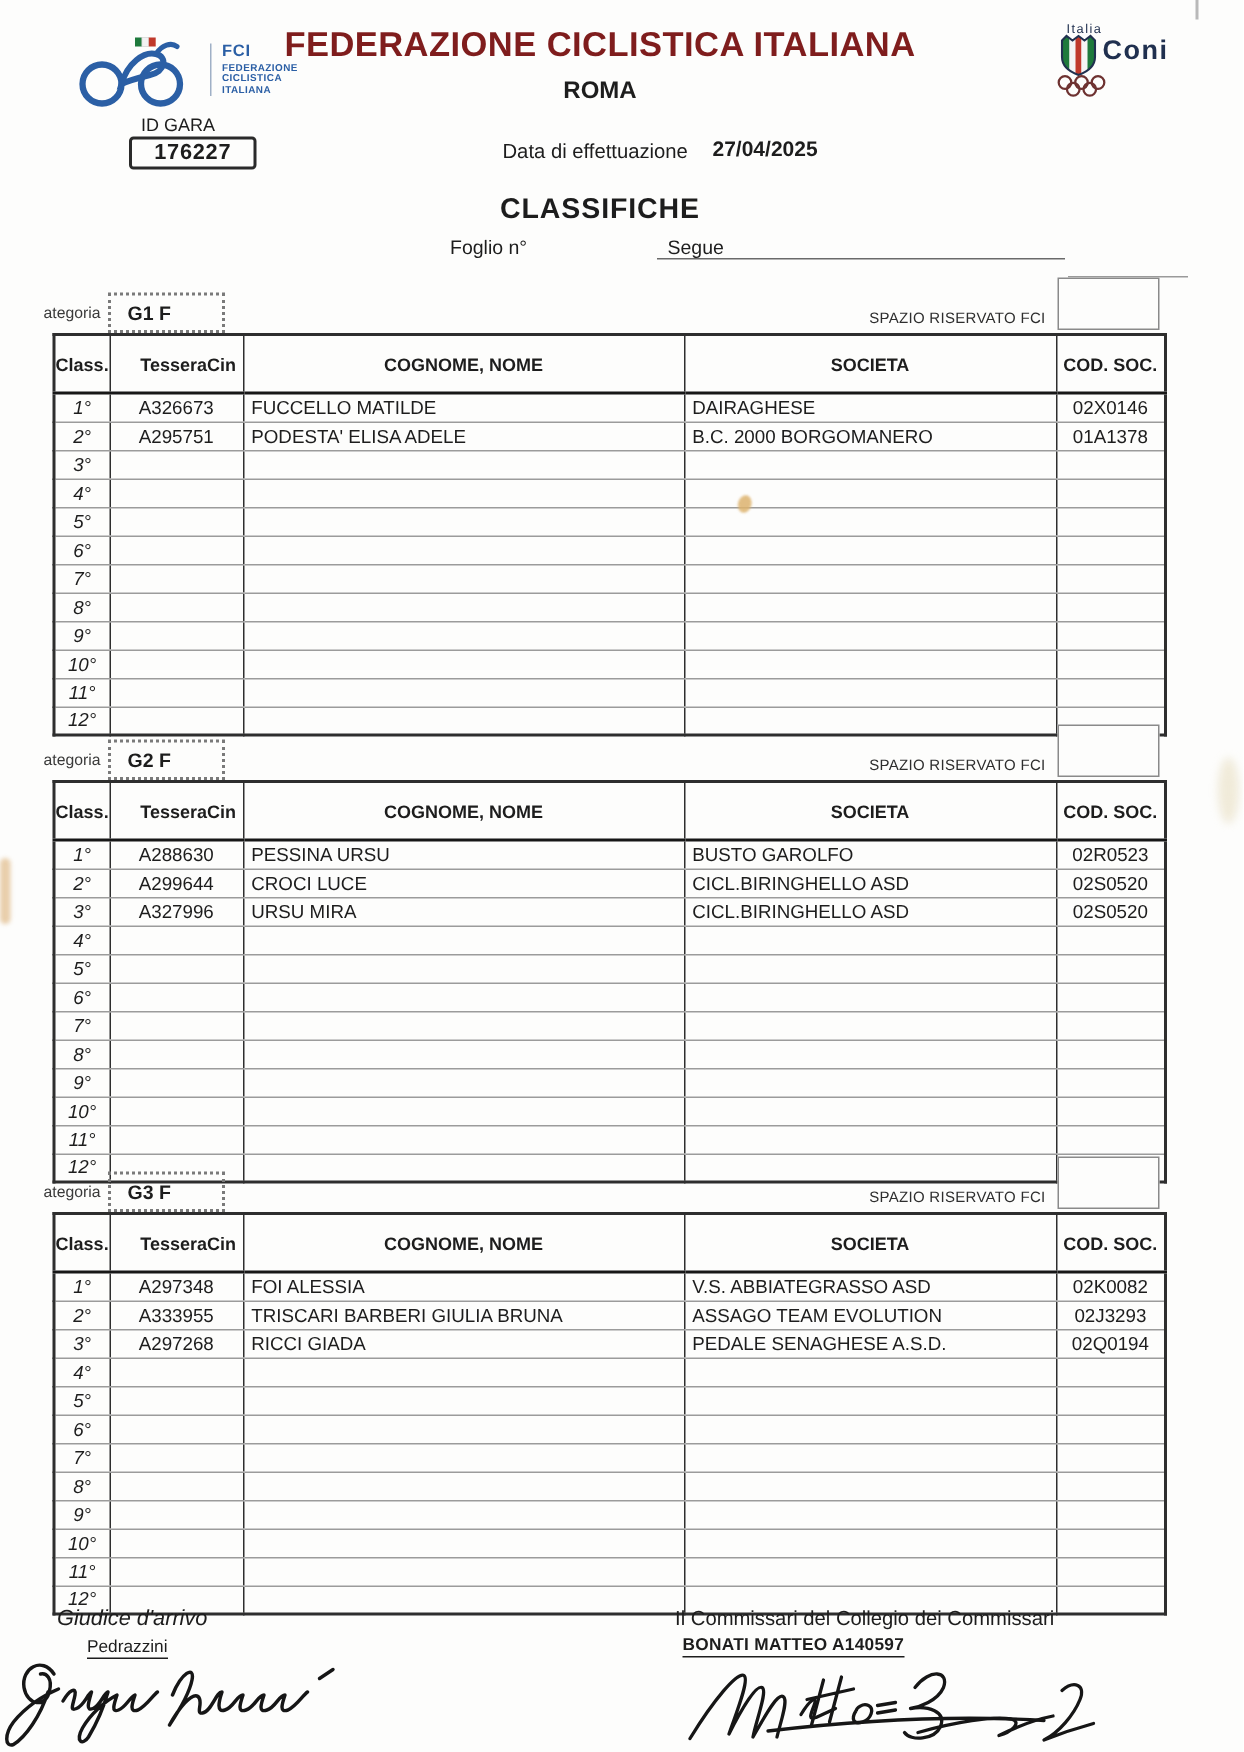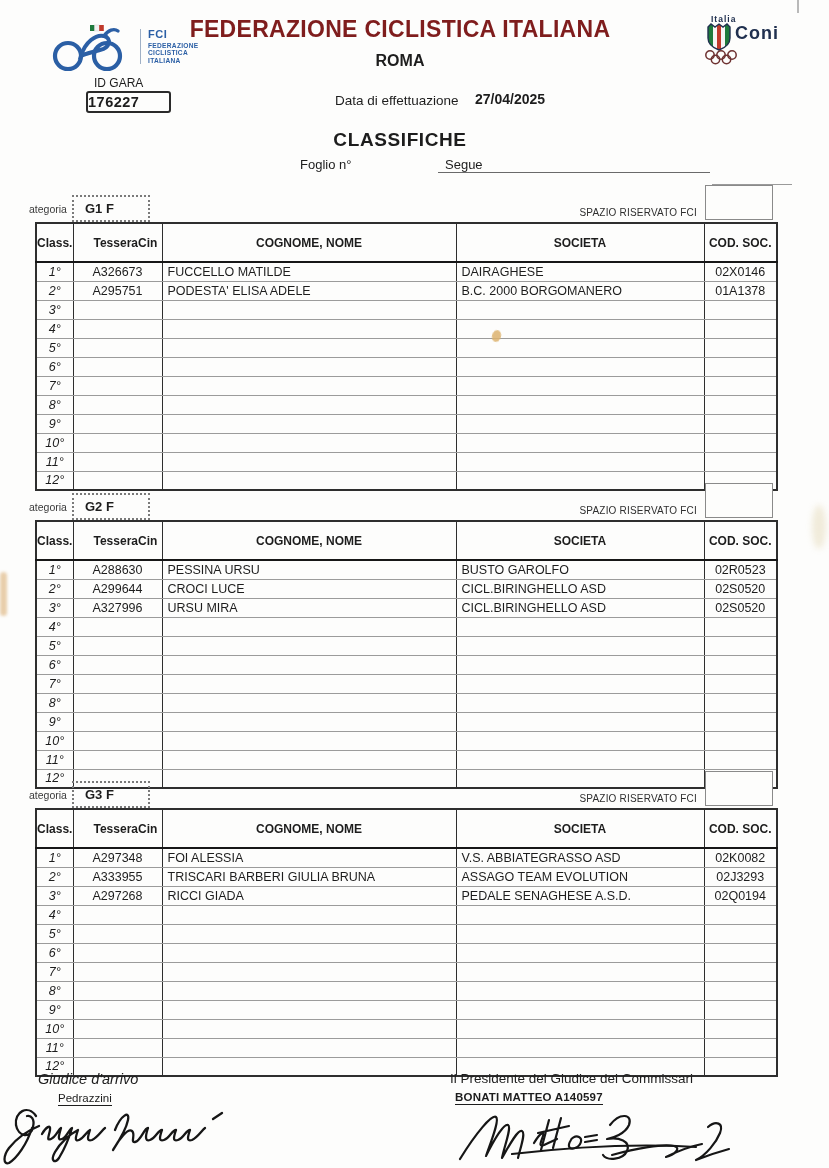--- a/index.html
+++ b/index.html
@@ -10,25 +10,25 @@
   
   .hdr-title { position:absolute; left:180px; top:16px; width:440px; text-align:center;
                font-size:23px; font-weight:bold; letter-spacing:.3px; color:#7f1d1d; }
   .hdr-city  { position:absolute; left:180px; top:52px; width:440px; text-align:center;
                font-size:16px; font-weight:bold; }
   .fci-logo  { position:absolute; left:52px; top:20px; }
   .fci-text  { position:absolute; left:140px; top:29px; border-left:1px solid #9fb0c6; padding-left:7px; }
   .fci-acronym { font-size:11px; font-weight:bold; color:#2b5fa5; line-height:11px; letter-spacing:.5px;}
   .fci-lines { font-size:6.6px; color:#2b5fa5; line-height:7.4px; letter-spacing:.3px; margin-top:2px; font-weight:bold;}
   .coni { position:absolute; left:700px; top:10px; width:100px; }
-  .coni-italia { position:absolute; left:11px; top:4px; font-size:8.5px; font-weight:bold; color:#20304f; letter-spacing:1px; }
+  .coni-italia { position:absolute; left:11px; top:4px; font-size:8.5px; font-weight:normal; color:#20304f; letter-spacing:1px; }
   .coni-name { position:absolute; left:35px; top:13px; font-size:18px; font-weight:bold; color:#20304f; letter-spacing:1px; }
   .idgara-label { position:absolute; left:94px; top:76px; font-size:12px; }
   .idgara-box { position:absolute; left:86px; top:91px; width:85px; height:22px;
-                border:2px solid #2a2a2a; border-radius:3px; 
+                border:2px solid #2a2a2a; border-radius:3px; text-align:center;
                 font-size:14.5px; font-weight:bold; line-height:19px; letter-spacing:.5px; }
   .date-label { position:absolute; left:335px; top:93px; font-size:13.5px; }
   .date-value { position:absolute; left:475px; top:91px; font-size:14px; font-weight:bold; }
   .doc-title { position:absolute; left:180px; top:129px; width:440px; text-align:center;
                font-size:19px; font-weight:bold; letter-spacing:.6px; }
   .foglio { position:absolute; left:300px; top:157px; font-size:13px; }
   .segue  { position:absolute; left:445px; top:157px; font-size:13px; }
   .foglio-line { position:absolute; left:438px; top:172px; width:272px; border-top:1.5px solid #6a6a6a; }
   .corner-line { position:absolute; left:712px; top:184px; width:80px; border-top:1px solid #9a9a9a; }
 
@@ -525,21 +525,21 @@
     <td class="c-name"></td>
     <td class="c-team"></td>
     <td class="c-code"></td>
   </tr>
 </tbody>
     </table>
   </section>
 
   <div class="judge-title">Giudice d'arrivo</div>
   <div class="judge-name">Pedrazzini</div>
-  <div class="pres-title">Il Presidente del Giudice dei Commissari</div>
+  <div class="pres-title">Il Commissari del Collegio dei Commissari</div>
   <div class="pres-name">BONATI MATTEO A140597</div>
 
   <svg class="sig-left" width="240" height="68" viewBox="0 0 240 68">
     <g fill="none" stroke="#161616" stroke-width="2.3" stroke-linecap="round" stroke-linejoin="round">
       <path d="M34,18 C26,6 12,14 14,27 C16,39 29,41 31,29 C33,21 29,17 25,18 M30,30 C25,46 15,60 7,65 C1,67 1,58 7,50 C15,40 27,32 37,28"></path>
       <path d="M40,36 C44,29 49,26 48,32 C47,38 44,43 49,41 C54,39 56,32 59,30 C57,37 55,43 60,41 C65,39 67,31 70,30 C68,37 63,50 57,60 C53,66 48,63 53,54 C58,45 68,36 76,32 C74,38 72,44 77,42 C82,40 84,34 88,32 C86,38 84,44 90,42 C96,39 100,32 103,30"></path>
       <path d="M113,32 C119,17 128,12 126,22 C124,32 115,46 111,52 C117,41 126,30 130,33 C134,36 128,45 133,44 C139,43 142,30 146,30 C144,36 142,44 148,42 C154,40 156,32 160,32 C158,38 156,44 162,42 C168,40 170,32 174,32 C172,38 170,44 176,42 C182,40 184,32 188,32 C186,38 184,44 190,42 C196,39 200,32 203,30"></path>
       <path d="M211,21 L220,15"></path>
     </g>
   </svg>

